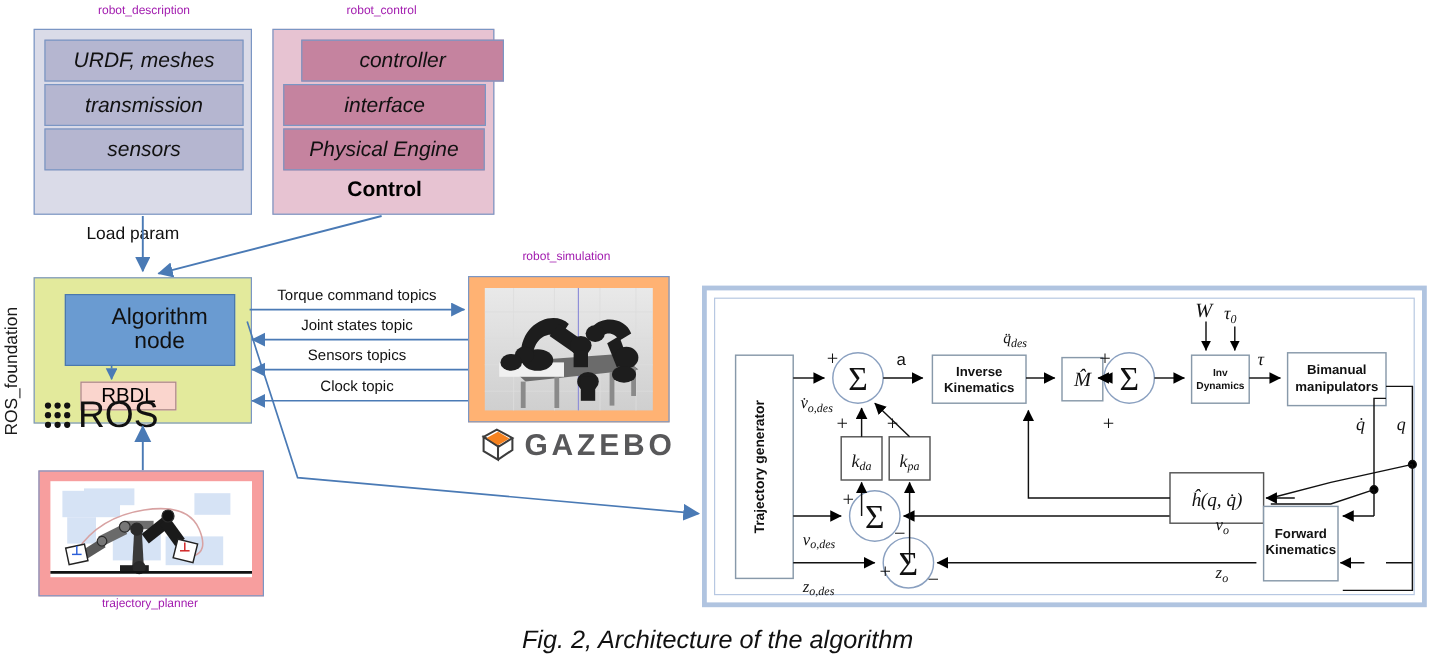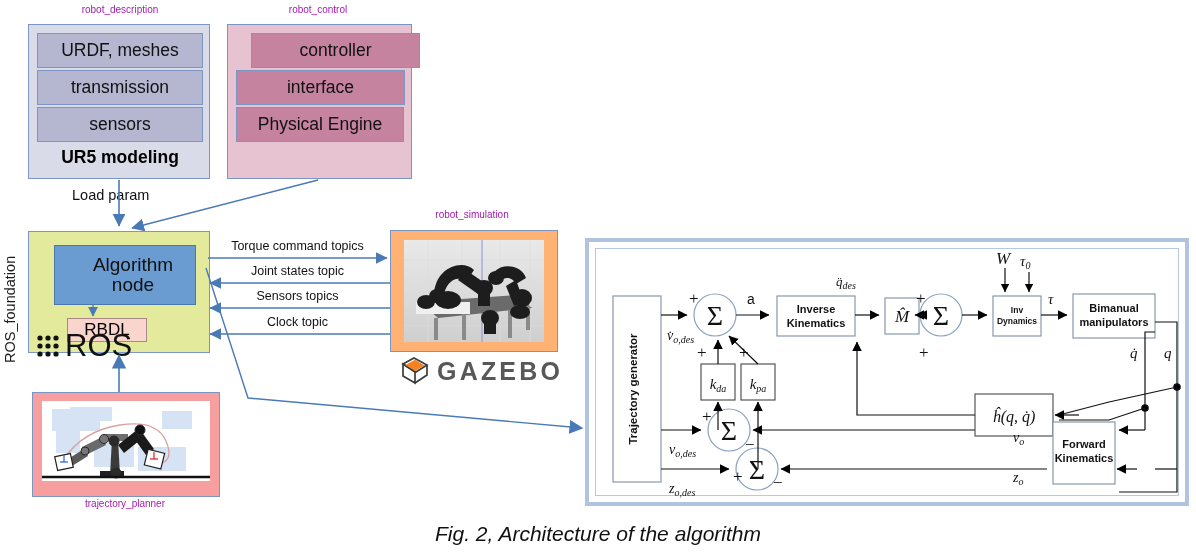--- a/index.html
+++ b/index.html
@@ -3,21 +3,21 @@
 <meta charset="utf-8">
 <style>
   html,body{margin:0;padding:0;background:#ffffff;}
   body{width:1196px;height:560px;position:relative;overflow:hidden;
        font-family:"Liberation Sans","DejaVu Sans",sans-serif;color:#000;}
   .abs{position:absolute;}
   
   .grp-title{font-size:10px;color:#a21caf;text-align:center;white-space:nowrap;}
   .pkg{box-sizing:border-box;border:1px solid #7b96c4;}
   .pkg-inner{box-sizing:border-box;border:1px solid #7b96c4;display:flex;
-             align-items:center;justify-content:center;font-size:17.5px;color:#111;}
+             align-items:center;justify-content:center;font-size:17.5px;color:#111;font-style:italic;}
   .pkg-foot{text-align:center;font-weight:bold;font-size:17.5px;color:#000;}
   
   .c-desc{background:#dadbe8;}
   .c-desc-item{background:#b5b6d0;}
   .c-ctrl{background:#e7c3d2;}
   .c-ctrl-item{background:#c5839f;}
   .c-green{background:#e3ea9c;}
   .c-blue{background:#6a9bd1;color:#111;padding-left:16px;}
   .c-rbdl{background:#fad5cd;}
   .c-orange{background:#ffb273;}
@@ -43,35 +43,35 @@
 <div class="abs pkg c-desc" style="left:28px;top:24px;width:182px;height:155px;">
   <div class="pkg-inner c-desc-item" style="position:absolute;left:8px;top:8px;width:166px;height:35px;">
     <span>URDF, meshes</span>
   </div>
   <div class="pkg-inner c-desc-item" style="position:absolute;left:8px;top:45px;width:166px;height:35px;">
     <span>transmission</span>
   </div>
   <div class="pkg-inner c-desc-item" style="position:absolute;left:8px;top:82px;width:166px;height:35px;">
     <span>sensors</span>
   </div>
-  <div class="pkg-foot" style="position:absolute;left:0;top:122px;width:182px;">UR5 modeling</div>
 </div>
 
 <div class="abs grp-title" style="left:228px;top:4px;width:180px;">robot_control</div>
 
 <div class="abs pkg c-ctrl" style="left:227px;top:24px;width:185px;height:155px;">
   <div class="pkg-inner c-ctrl-item" style="position:absolute;left:23px;top:8px;width:169px;height:35px;">
     <span>controller</span>
   </div>
   <div class="pkg-inner c-ctrl-item" style="position:absolute;left:8px;top:45px;width:169px;height:35px;">
     <span>interface</span>
   </div>
   <div class="pkg-inner c-ctrl-item" style="position:absolute;left:8px;top:82px;width:168px;height:35px;">
     <span>Physical Engine</span>
   </div>
+  <div class="pkg-foot" style="position:absolute;left:0;top:122px;width:185px;">Control</div>
 </div>
 
 <div class="abs small-label" style="left:72px;top:187px;">Load  param</div>
 
 <svg class="abs" style="left:0;top:0;width:600px;height:260px;">
   <defs>
     <marker id="arrB" markerWidth="9" markerHeight="9" refX="7.5" refY="4" orient="auto">
       <path d="M0,0 L8,4 L0,8 z" fill="#4a7ab5"></path>
     </marker>
   </defs>

